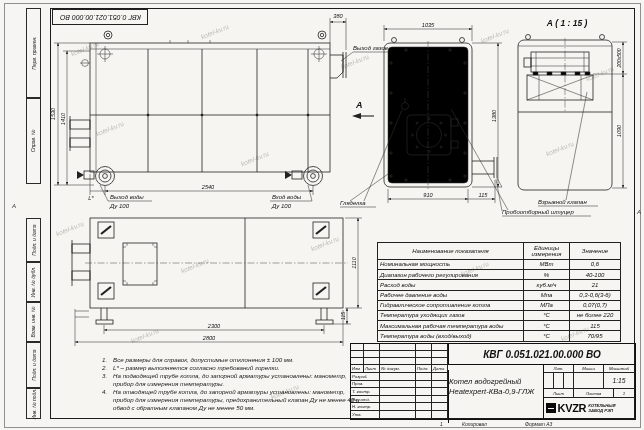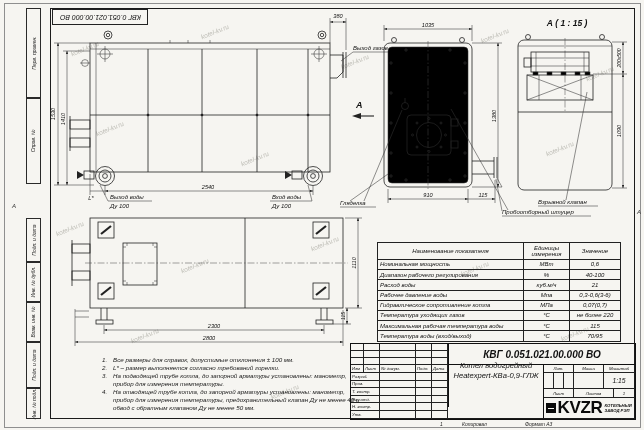--- a/index.html
+++ b/index.html
@@ -32,30 +32,30 @@
   table.spec td.c{text-align:center;}
   .tb{position:absolute;left:350px;top:343px;width:286px;height:77px;border:1.3px solid #111;box-sizing:border-box;
     font-style:italic;color:#111;}
   .tbl{position:absolute;left:0;top:0;width:97px;height:100%;}
   .tbl-row{display:flex;border-bottom:0.7px solid #222;box-sizing:border-box;}
   .tbl-row .c{border-right:0.7px solid #222;box-sizing:border-box;font-size:4.3px;display:flex;align-items:center;
     padding-left:1px;overflow:hidden;}
   .doc-cell{position:absolute;left:97px;top:0;width:187px;height:21px;border-left:1.1px solid #111;
     border-bottom:1.1px solid #111;box-sizing:border-box;display:flex;align-items:center;justify-content:center;
     font-size:10px;font-weight:600;}
-  .name-cell{position:absolute;left:97px;top:10px;width:95px;height:53px;border-left:1.1px solid #111;
-    box-sizing:border-box;text-align:center;padding-top:7px;font-size:7.6px;line-height:1.35;}
+  .name-cell{position:absolute;left:97px;top:26px;width:95px;height:53px;border-left:1.1px solid #111;
+    box-sizing:border-box;padding-top:7px;font-size:7.6px;line-height:1.35;}
   .rstack{position:absolute;left:192px;top:21px;width:92px;height:53.4px;border-left:1.1px solid #111;box-sizing:border-box;}
   .rrow{display:flex;border-bottom:0.7px solid #222;box-sizing:border-box;}
   .rrow .c{border-right:0.7px solid #222;box-sizing:border-box;display:flex;align-items:center;justify-content:center;
     font-size:4.3px;overflow:hidden;}
   .logo-row{display:flex;align-items:center;padding-left:2px;height:20px;}
   .logo-mark{width:10px;height:10px;background:#0a0a0a;margin-right:1.5px;flex:none;
     background-image:linear-gradient(#f6f5f1 0 0);background-size:6px 1.2px;background-position:2px 4.5px;background-repeat:no-repeat;}
-  .logo-txt{font-style:normal;font-weight:900;font-size:17px;letter-spacing:-0.3px;color:#0a0a0a;flex:none;}
+  .logo-txt{font-style:normal;font-weight:900;font-size:11px;letter-spacing:-0.3px;color:#0a0a0a;flex:none;}
   .company{margin-left:2px;font-size:4.2px;font-weight:bold;font-style:italic;line-height:1.25;color:#111;}
   .foot{position:absolute;font-size:5px;font-style:italic;color:#222;}
   .zone{position:absolute;font-size:6px;font-style:italic;color:#333;}
 </style>
 </head>
 <body>
 
 <div id="page">
 
   <div>

